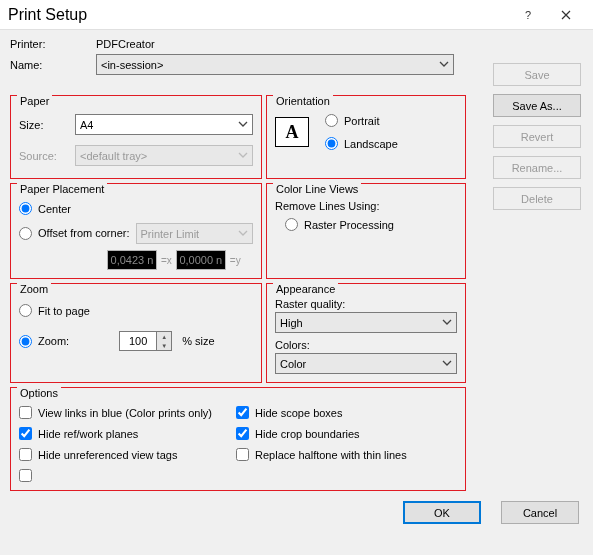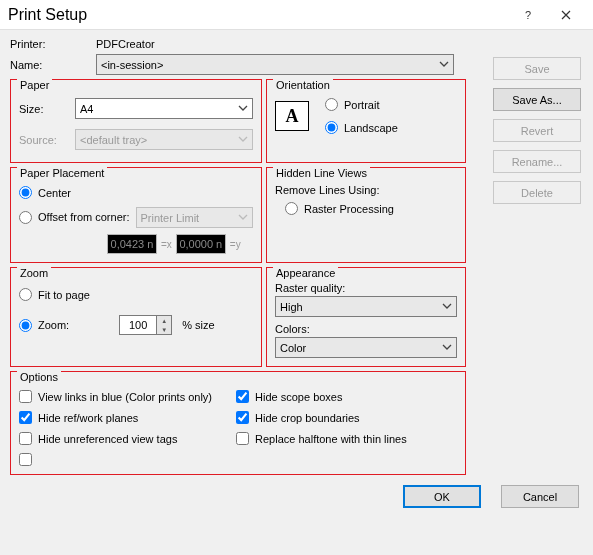--- a/index.html
+++ b/index.html
@@ -4,26 +4,26 @@
 <style>
 *{box-sizing:border-box;margin:0;padding:0;font-family:"Segoe UI",Tahoma,sans-serif;font-size:11px;color:#000}
 body{background:#f0f0f0;width:593px;height:555px;overflow:hidden}
 .titlebar{height:30px;background:#fff;display:flex;align-items:center;padding:0 8px;border-bottom:1px solid #e0e0e0}
 .titlebar .title{flex:1;font-size:16px}
 .titlebar .tbtn{width:38px;height:30px;display:flex;align-items:center;justify-content:center;color:#333;cursor:pointer}
 .content{padding:8px 10px 10px 10px}
 .toprow{display:flex;align-items:center;margin-bottom:4px}
 .toprow .lbl{width:86px}
 .toprow .val{flex:1}
-.namerow{display:flex;align-items:center;margin-bottom:4px}
+.namerow{display:flex;align-items:center;margin-bottom:20px}
 .namerow .lbl{width:86px}
 .sel{height:21px;border:1px solid #7a7a7a;background:#e8e8e8;display:flex;align-items:center;padding:0 4px;position:relative}
 .sel .arrow{position:absolute;right:4px;top:4px}
 .namerow .sel{flex:1;max-width:358px}
-.rhsbuttons{position:absolute;right:12px;top:57px;width:88px}
+.rhsbuttons{position:absolute;right:12px;top:63px;width:88px}
 .rhsbuttons button{width:88px;height:23px;margin-bottom:8px;background:#e1e1e1;border:1px solid #adadad;color:#000;display:flex;align-items:center;justify-content:center;cursor:pointer}
 .rhsbuttons button.dis{background:#efefef;border-color:#c8c8c8;color:#9a9a9a;cursor:default}
 .panelgrid{display:grid;grid-template-columns:252px 200px;gap:4px 4px;margin-bottom:4px}
 .grp{border:1.5px solid #e01b24;position:relative;padding:14px 8px 8px 8px;background:#f0f0f0}
 .grp .legend{position:absolute;top:-1px;left:6px;background:#f0f0f0;padding:0 3px;font-size:11px}
 .row{display:flex;align-items:center;margin:4px 0}
 .lbl2{width:56px}
 .dis-text{color:#9a9a9a}
 input[type=text].tf{height:20px;border:1px solid #7a7a7a;background:#fff;padding:0 2px;width:50px;text-align:center}
 input[type=text].tf.dis{background:#000000;border-color:#b5b5b5;color:#8a8a8a}
@@ -144,21 +144,21 @@
       </div>
       <div class="offsetrow">
         <input type="text" class="tf dis" value="0,0423 n" style="">
         <span class="dis-text">=x</span>
         <input type="text" class="tf dis" value="0,0000 n" style="">
         <span class="dis-text">=y</span>
       </div>
     </div>
 
     <div class="grp">
-      <div class="legend">Hidden Line Views</div>
+      <div class="legend">Color Line Views</div>
       <div style="margin:2px 0 6px 0">Remove Lines Using:</div>
       <div class="radiogrp" style="gap:14px;margin-left:10px">
         <label class="radio">
             <input type="radio" name="hl" style="">
             <span>Raster Processing</span>
           </label>
       </div>
     </div>
 
     <div class="grp">

